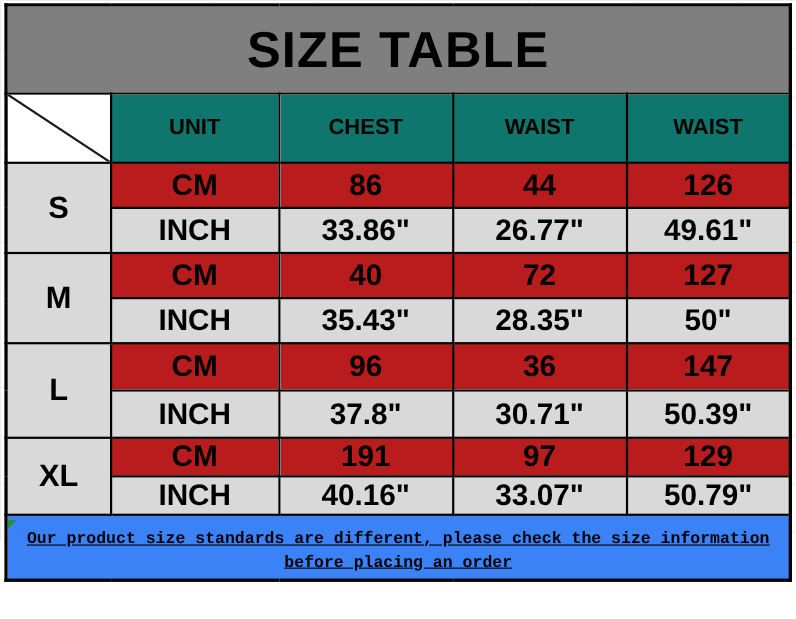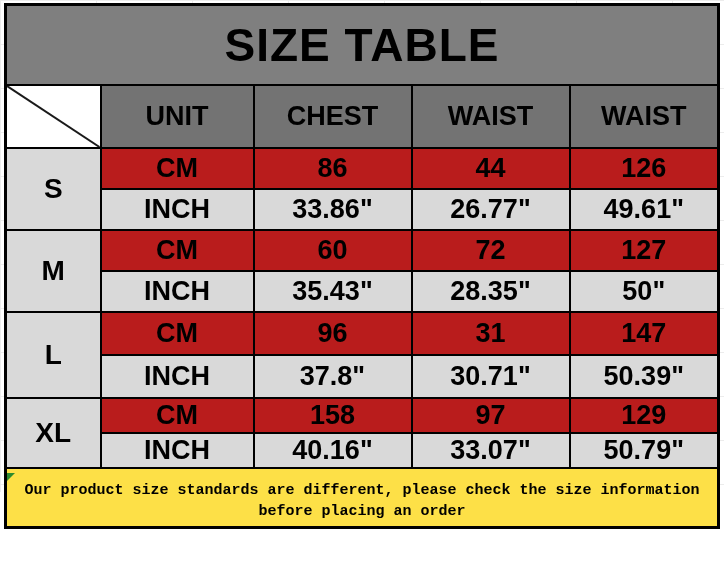--- a/index.html
+++ b/index.html
@@ -41,38 +41,38 @@
   tr.r-title { height: 80px; }
   .title-cell {
     background: #7f7f7f;
     font-size: 46px;
     font-weight: bold;
     letter-spacing: 1px;
     color: #000000;
   }
   tr.r-head { height: 63px; }
   .head-cell {
-    background: #737373;
-    font-size: 27px;
+    background: #0f766e;
+    font-size: 20px;
     font-weight: bold;
   }
   .corner-cell { background: #ffffff; padding: 0; }
   .corner-cell svg { display: block; width: 100%; height: 61px; }
   tr.r-data { height: 41px; }
   tr.r-data-l { height: 43px; }
   tr.r-data-xl { height: 35px; }
   .size-cell {
     background: #d9d9d9;
     font-size: 28px;
     font-weight: bold;
   }
   .cell-cm { background: #b91c1c; font-size: 27px; font-weight: bold; }
   .cell-inch { background: #d9d9d9; font-size: 27px; font-weight: bold; margin-left: 36px; }
   tr.r-note { height: 60px; }
-  .note-cell { background: #fde047; vertical-align: top; }
+  .note-cell { background: #3b82f6; vertical-align: top; text-decoration: underline; }
   .note-wrap { position: relative; width: 100%; height: 100%; padding: 7px 11px 0 11px; }
   .corner-marker {
     position: absolute;
     left: 0; top: 0;
     width: 0; height: 0;
     border-top: 8px solid #2e8b2e;
     border-right: 8px solid transparent;
   }
   .note-text {
     font-family: "Liberation Mono", "DejaVu Sans Mono", monospace;
@@ -123,49 +123,49 @@
     <tr class="r-data">
       <td class="cell-inch">INCH</td>
       <td class="cell-inch">33.86"</td>
       <td class="cell-inch">26.77"</td>
       <td class="cell-inch">49.61"</td>
     </tr>
 
     <tr class="r-data">
       <td class="size-cell" rowspan="2">M</td>
       <td class="cell-cm">CM</td>
-      <td class="cell-cm">60</td>
+      <td class="cell-cm">40</td>
       <td class="cell-cm">72</td>
       <td class="cell-cm">127</td>
     </tr>
     <tr class="r-data">
       <td class="cell-inch">INCH</td>
       <td class="cell-inch">35.43"</td>
       <td class="cell-inch">28.35"</td>
       <td class="cell-inch">50"</td>
     </tr>
 
     <tr class="r-data-l">
       <td class="size-cell" rowspan="2">L</td>
       <td class="cell-cm">CM</td>
       <td class="cell-cm">96</td>
-      <td class="cell-cm">31</td>
+      <td class="cell-cm">36</td>
       <td class="cell-cm">147</td>
     </tr>
     <tr class="r-data-l">
       <td class="cell-inch">INCH</td>
       <td class="cell-inch">37.8"</td>
       <td class="cell-inch">30.71"</td>
       <td class="cell-inch">50.39"</td>
     </tr>
 
     <tr class="r-data-xl">
       <td class="size-cell" rowspan="2">XL</td>
       <td class="cell-cm">CM</td>
-      <td class="cell-cm">158</td>
+      <td class="cell-cm">191</td>
       <td class="cell-cm">97</td>
       <td class="cell-cm">129</td>
     </tr>
     <tr class="r-data-xl">
       <td class="cell-inch">INCH</td>
       <td class="cell-inch">40.16"</td>
       <td class="cell-inch">33.07"</td>
       <td class="cell-inch">50.79"</td>
     </tr>
 

